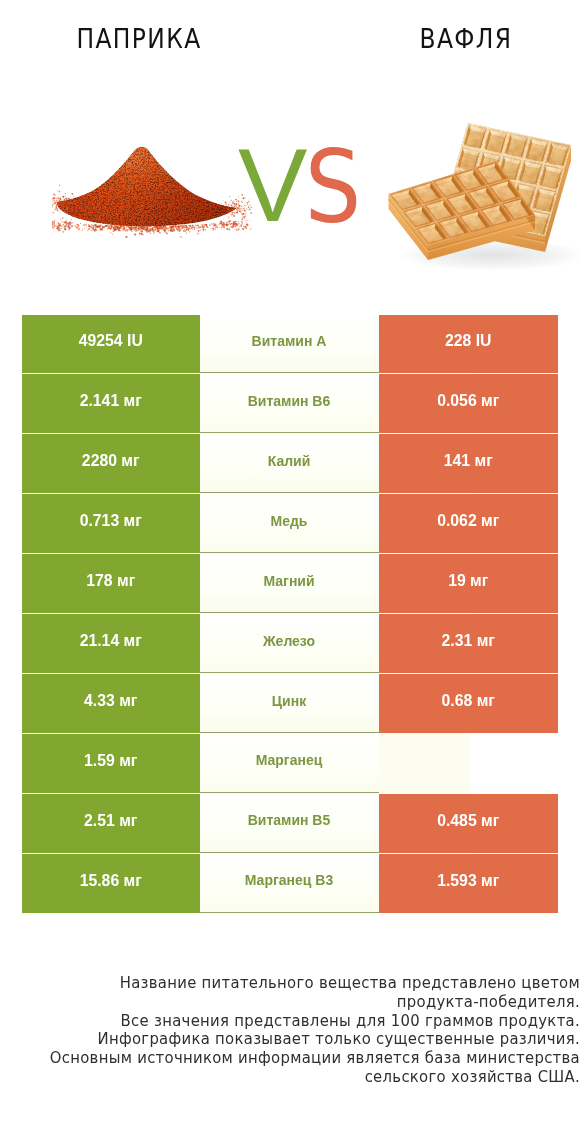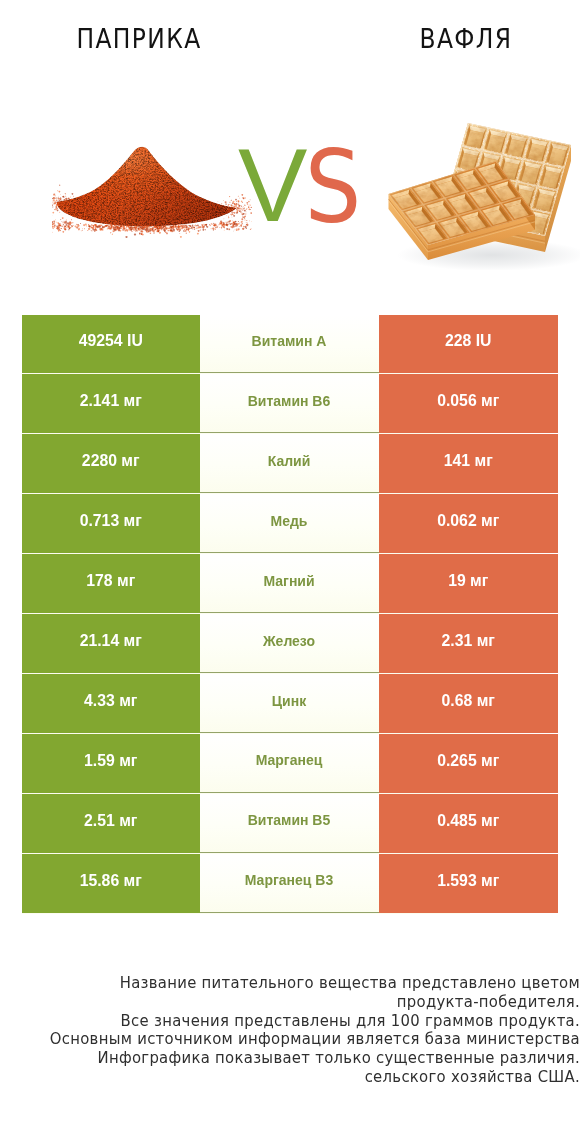--- a/index.html
+++ b/index.html
@@ -485,35 +485,34 @@
         <div class="cell cr">2.31 мг</div>
       </div>
       <div class="row">
         <div class="cell cl">4.33 мг</div>
         <div class="cell cm">Цинк</div>
         <div class="cell cr">0.68 мг</div>
       </div>
       <div class="row">
         <div class="cell cl">1.59 мг</div>
         <div class="cell cm">Марганец</div>
-        <div class="cell cr">0.265 мг</div>
       </div>
       <div class="row">
         <div class="cell cl">2.51 мг</div>
         <div class="cell cm">Витамин B5</div>
         <div class="cell cr">0.485 мг</div>
       </div>
       <div class="row">
         <div class="cell cl">15.86 мг</div>
         <div class="cell cm">Марганец B3</div>
         <div class="cell cr">1.593 мг</div>
       </div>
     </div>
 
   <div class="foot">
       <div>Название питательного вещества представлено цветом</div>
       <div>продукта-победителя.</div>
       <div>Все значения представлены для 100 граммов продукта.</div>
+      <div>Инфографика показывает только существенные различия.</div>
       <div>Основным источником информации является база министерства</div>
-      <div>Инфографика показывает только существенные различия.</div>
       <div>сельского хозяйства США.</div>
     </div>
 </div>
 
 </body></html>

